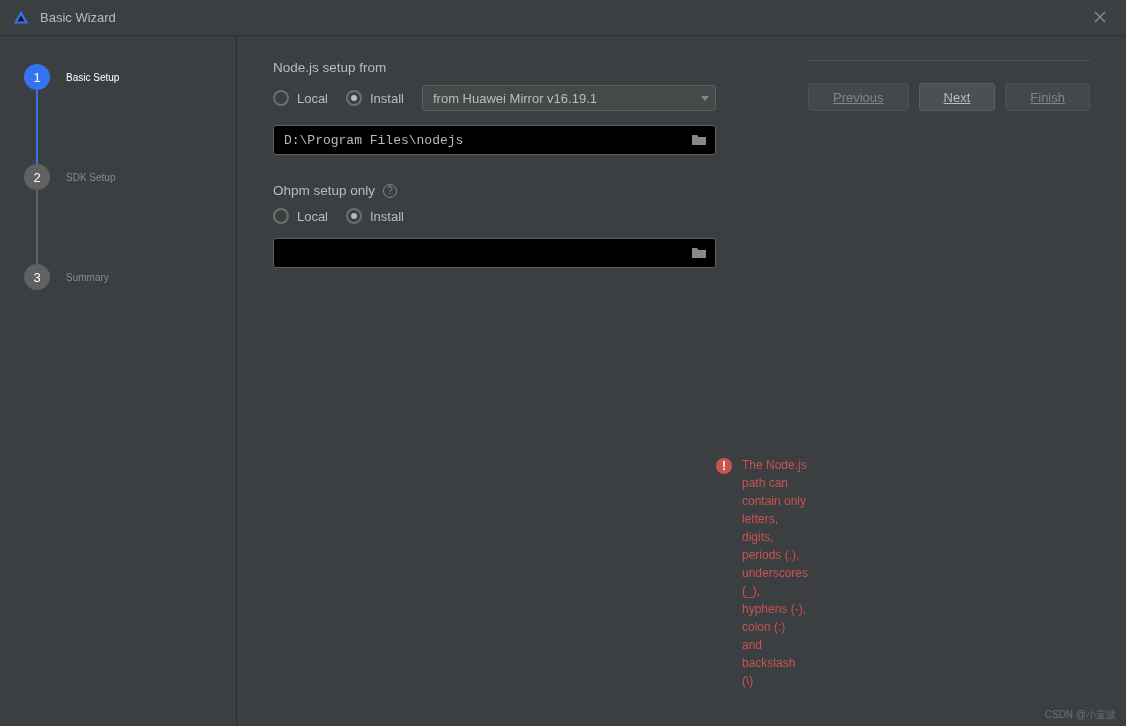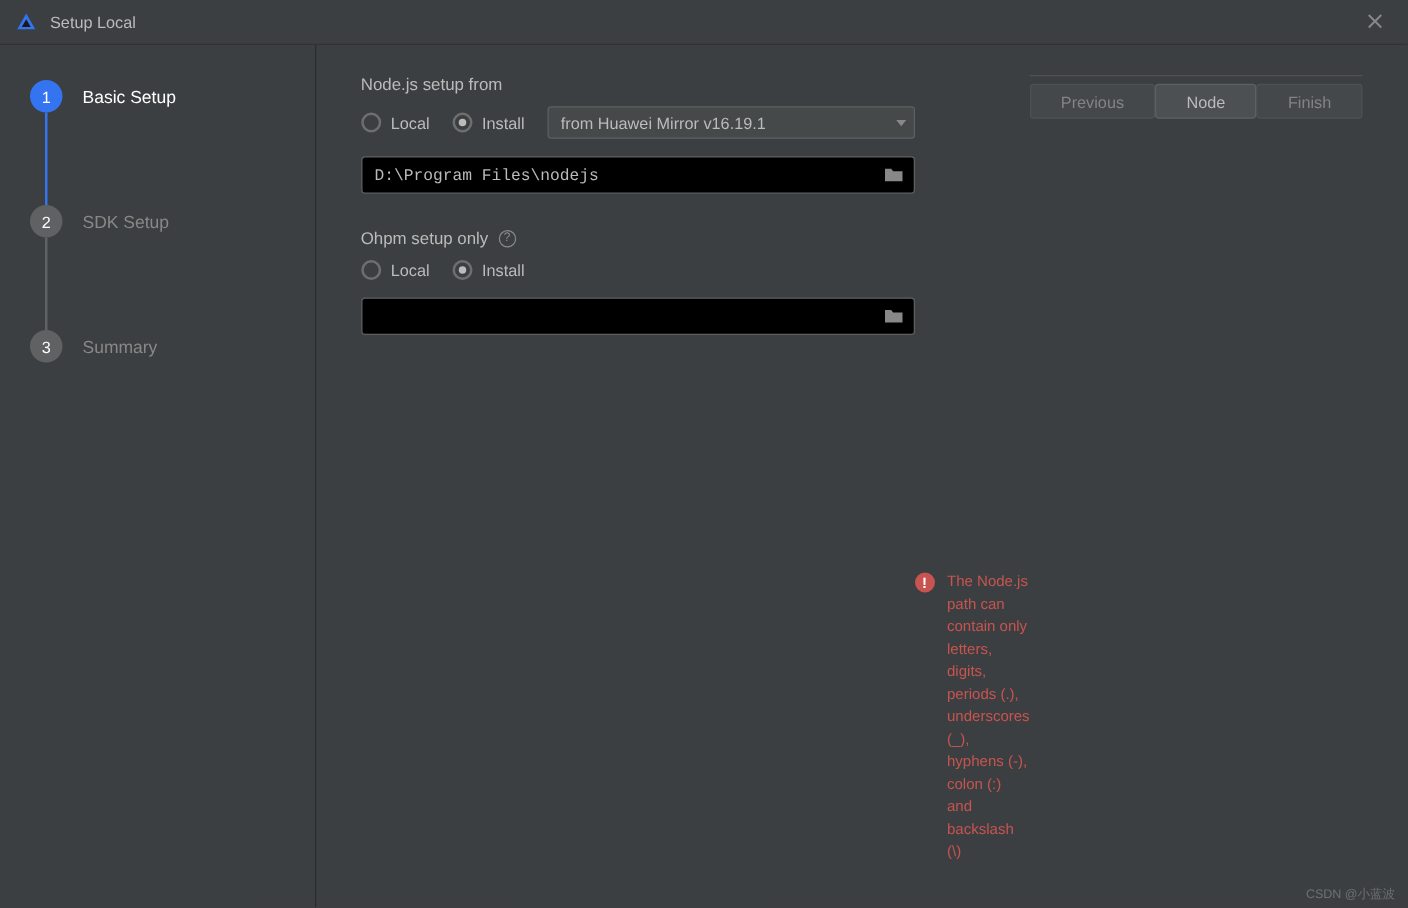--- a/index.html
+++ b/index.html
@@ -60,21 +60,21 @@
       font-size: 13px;
       background: #5f6163;
       color: #fff;
       flex-shrink: 0;
     }
     .step-num.active {
       background: #3574f0;
     }
     .step-label {
       margin-left: 16px;
-      font-size: 14px;
+      font-size: 10px;
       color: #888;
     }
     .step-label.active {
       color: #fff;
     }
     .step-connector {
       width: 2px;
       height: 74px;
       margin-left: 12px;
       background: #5f6163;
@@ -203,23 +203,25 @@
       flex-shrink: 0;
       margin-top: 2px;
     }
     .error-text {
       color: #c75450;
       font-size: 12px;
       line-height: 1.5;
     }
     .footer {
       border-top: 1px solid #515151;
-      padding-top: 6px;
+      padding-top: 22px;
       display: flex;
       justify-content: flex-end;
+      gap: 10px;
+      text-decoration: underline;
     }
     .btn {
       height: 28px;
       padding: 0 24px;
       border: 1px solid #5e6060;
       background: #4c5052;
       color: #bbbbbb;
       font-size: 13px;
       border-radius: 3px;
       cursor: pointer;
@@ -238,21 +240,21 @@
 </head>
 <body>
 
 <div class="titlebar">
   <span class="logo">
     <svg viewBox="0 0 20 20">
         <polygon points="10,2 18,16 2,16" fill="#3574f0"></polygon>
         <polygon points="10,7 14,14 6,14" fill="#1a1a1a"></polygon>
       </svg>
   </span>
-  <span class="title">Setup Local</span>
+  <span class="title">Basic Wizard</span>
   <span class="close">
     <svg width="12" height="12" viewBox="0 0 12 12">
         <line x1="1" y1="1" x2="11" y2="11" stroke="#888" stroke-width="1.5"></line>
         <line x1="11" y1="1" x2="1" y2="11" stroke="#888" stroke-width="1.5"></line>
       </svg>
   </span>
 </div>
 
 <div class="container">
   <div class="sidebar">
@@ -323,19 +325,19 @@
       </div>
     </div>
 
     <div class="error-row">
       <span class="error-icon">!</span>
       <span class="error-text">The Node.js path can contain only letters, digits, periods (.), underscores (_), hyphens (-), colon (:) and backslash (\)</span>
     </div>
 
     <div class="footer">
       <button class="btn disabled">Previous</button>
-      <button class="btn">Node</button>
+      <button class="btn">Next</button>
       <button class="btn disabled">Finish</button>
     </div>
   </div>
 </div>
 
 <div class="watermark">CSDN @小蓝波</div>
 
 </body></html>

